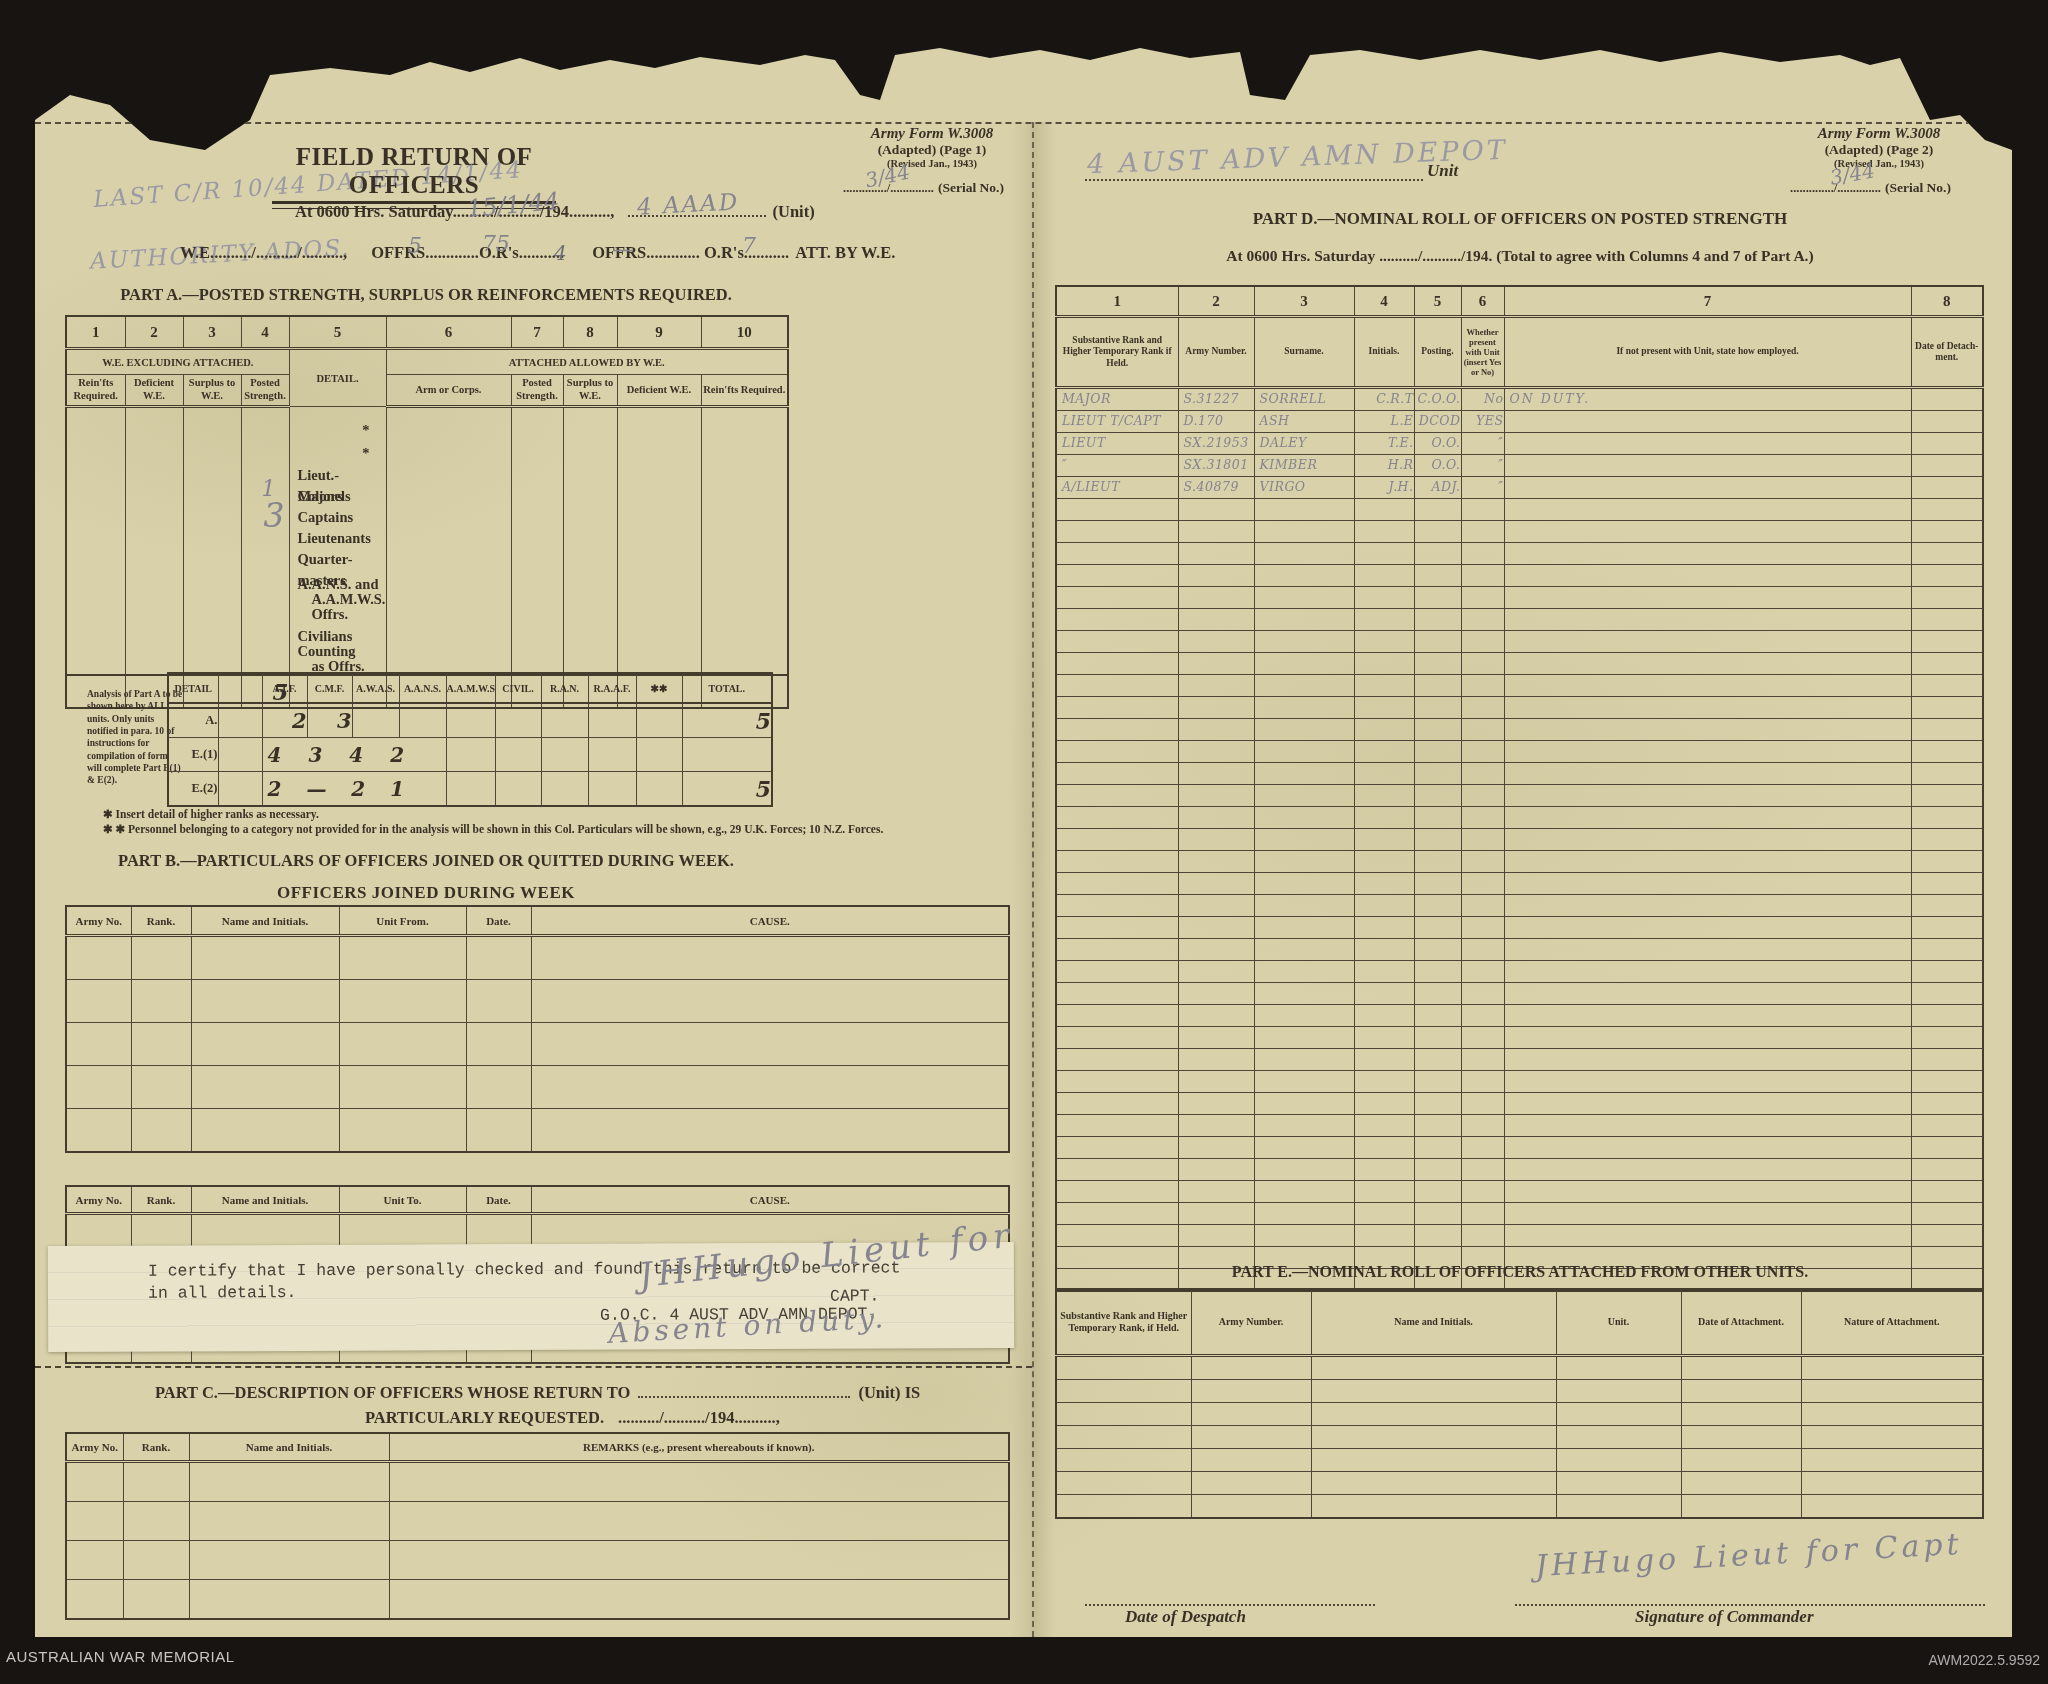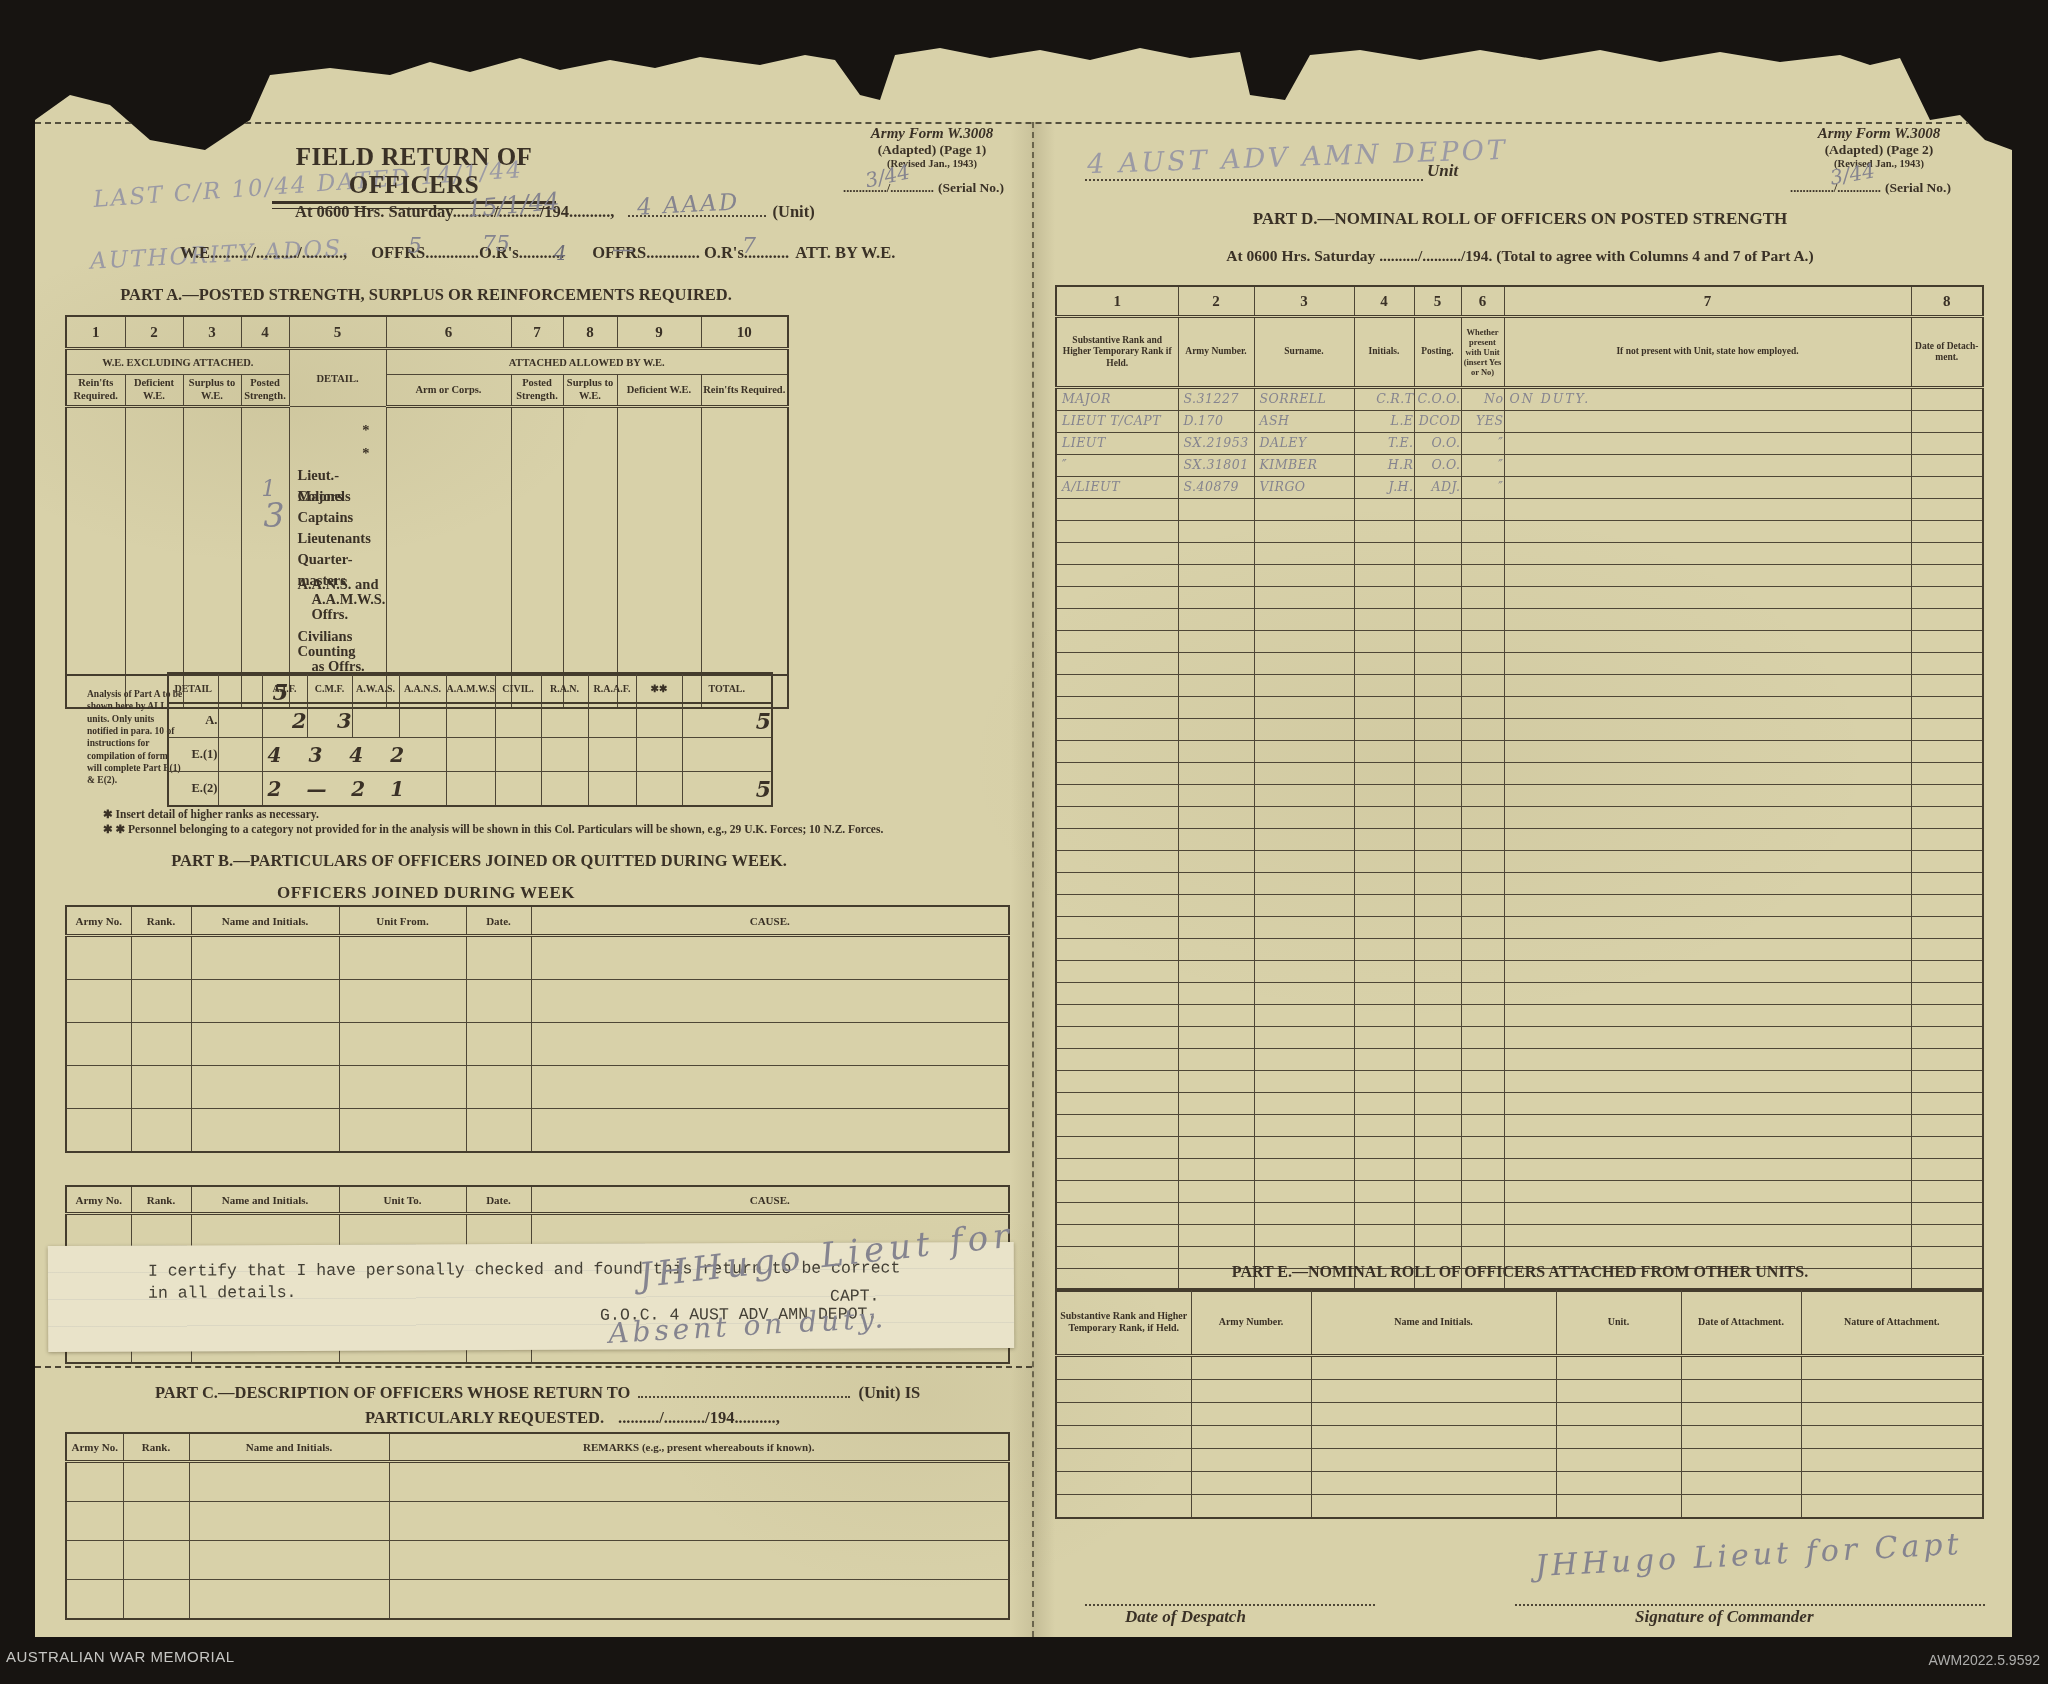--- a/index.html
+++ b/index.html
@@ -270,21 +270,21 @@
             <td></td>
           <td class="pencil tctr" style="font-size:22px;">5</td>
         </tr>
       </tbody>
     </table>
   </div>
 
   <div class="abs print" style="left:68px;top:762px;font-size:11.5px;">✱ Insert detail of higher ranks as necessary.</div>
   <div class="abs print" style="left:68px;top:777px;width:700px;font-size:11.5px;white-space:nowrap;">✱ ✱ Personnel belonging to a category not provided for in the analysis will be shown in this Col.  Particulars will be shown, e.g., 29 U.K. Forces; 10 N.Z. Forces.</div>
 
-  <div class="abs print ctr" style="left:30px;top:806px;width:722px;font-size:16.5px;text-align:right;">PART B.—PARTICULARS OF OFFICERS JOINED OR QUITTED DURING WEEK.</div>
+  <div class="abs print ctr" style="left:30px;top:806px;width:722px;font-size:16.5px;">PART B.—PARTICULARS OF OFFICERS JOINED OR QUITTED DURING WEEK.</div>
   <div class="abs print ctr" style="left:30px;top:838px;width:722px;font-size:17px;letter-spacing:.5px;">OFFICERS JOINED DURING WEEK</div>
   <div class="abs" style="left:30px;top:860px;width:943px;">
     <table class="ftable" id="tblJoined">
       <colgroup>
           <col style="width:65px">
           <col style="width:60px">
           <col style="width:148px">
           <col style="width:127px">
           <col style="width:65px">
           <col style="width:478px">

